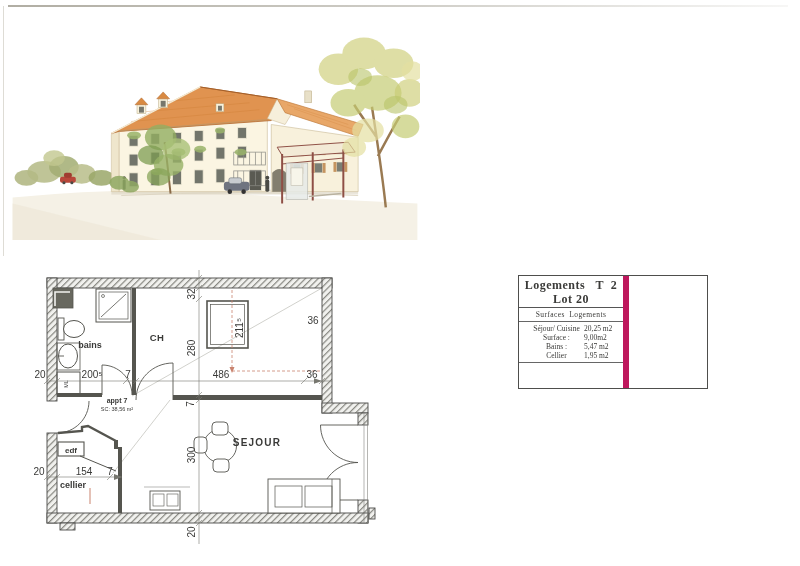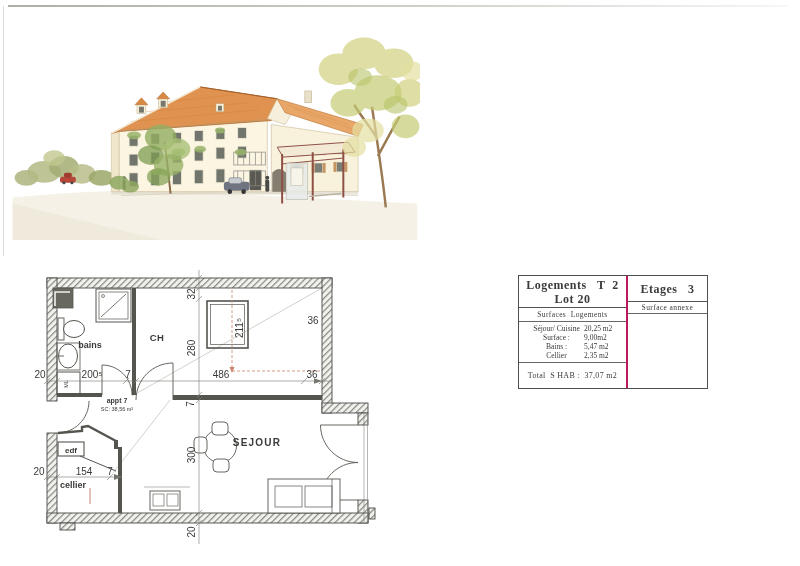--- a/index.html
+++ b/index.html
@@ -8,21 +8,21 @@
   .scanline{position:absolute;left:8px;top:5px;width:780px;height:2px;
         background:linear-gradient(to right, rgba(150,146,132,.75), rgba(150,146,132,.45) 52%, rgba(150,146,132,.08));}
   .scanline-left{position:absolute;left:3px;top:6px;width:1px;height:250px;background:rgba(190,186,172,.5);}
   .art{position:absolute;left:10px;top:8px;width:410px;height:232px;}
   .plan{position:absolute;left:28px;top:256px;width:365px;height:302px;}
   
   .stable{position:absolute;left:518px;top:275px;width:190px;height:114px;
           border:1px solid #4e4e4c;display:flex;box-sizing:border-box;
           font-family:"Liberation Serif", serif;color:#3b3b39;}
   .stable .col{display:flex;flex-direction:column;box-sizing:border-box;}
-  .stable .col-l{width:110px;border-right:2px solid #be185d;}
+  .stable .col-l{width:110px;border-right:6px solid #be185d;}
   .stable .col-r{width:80px;}
   .stable .cell{box-sizing:border-box;white-space:pre;display:flex;flex-direction:column;
           align-items:center;justify-content:center;overflow:hidden;}
   .stable .r-head{height:32px;border-bottom:1px solid #555;font-weight:bold;font-size:12px;letter-spacing:.5px;line-height:14px;}
   .stable .r-sub{height:14px;border-bottom:1px solid #666;font-size:7.5px;letter-spacing:.4px;}
   .stable .r-rooms{height:41px;border-bottom:1px solid #666;font-size:7.5px;justify-content:center;}
   .stable .col-r .r-rooms{border-bottom:none;height:67px;}
   .stable .r-total{height:25px;font-size:8px;letter-spacing:.3px;}
   .roomline{display:flex;width:100%;line-height:9px;}
   .roomline .rl{padding-left:10px;width:55px;text-align:center;}
@@ -360,26 +360,19 @@
       <div class="roomline">
         <span class="rl">Surface :</span>
         <span class="rv">9,00m2</span>
       </div>
       <div class="roomline">
         <span class="rl">Bains :</span>
         <span class="rv">5,47 m2</span>
       </div>
       <div class="roomline">
         <span class="rl">Cellier</span>
-        <span class="rv">2,35 m2</span>
+        <span class="rv">1,95 m2</span>
       </div>
     </div>
-    <div class="cell r-total">Total  S HAB :  37,07 m2</div>
-  </div>
-  <div class="col col-r">
-    <div class="cell r-head">Etages   3</div>
-    <div class="cell r-sub">Surface annexe</div>
-    <div class="cell r-rooms"></div>
-    <div class="cell r-total"></div>
   </div>
 </div>
 
 </div>
 
 </body></html>

